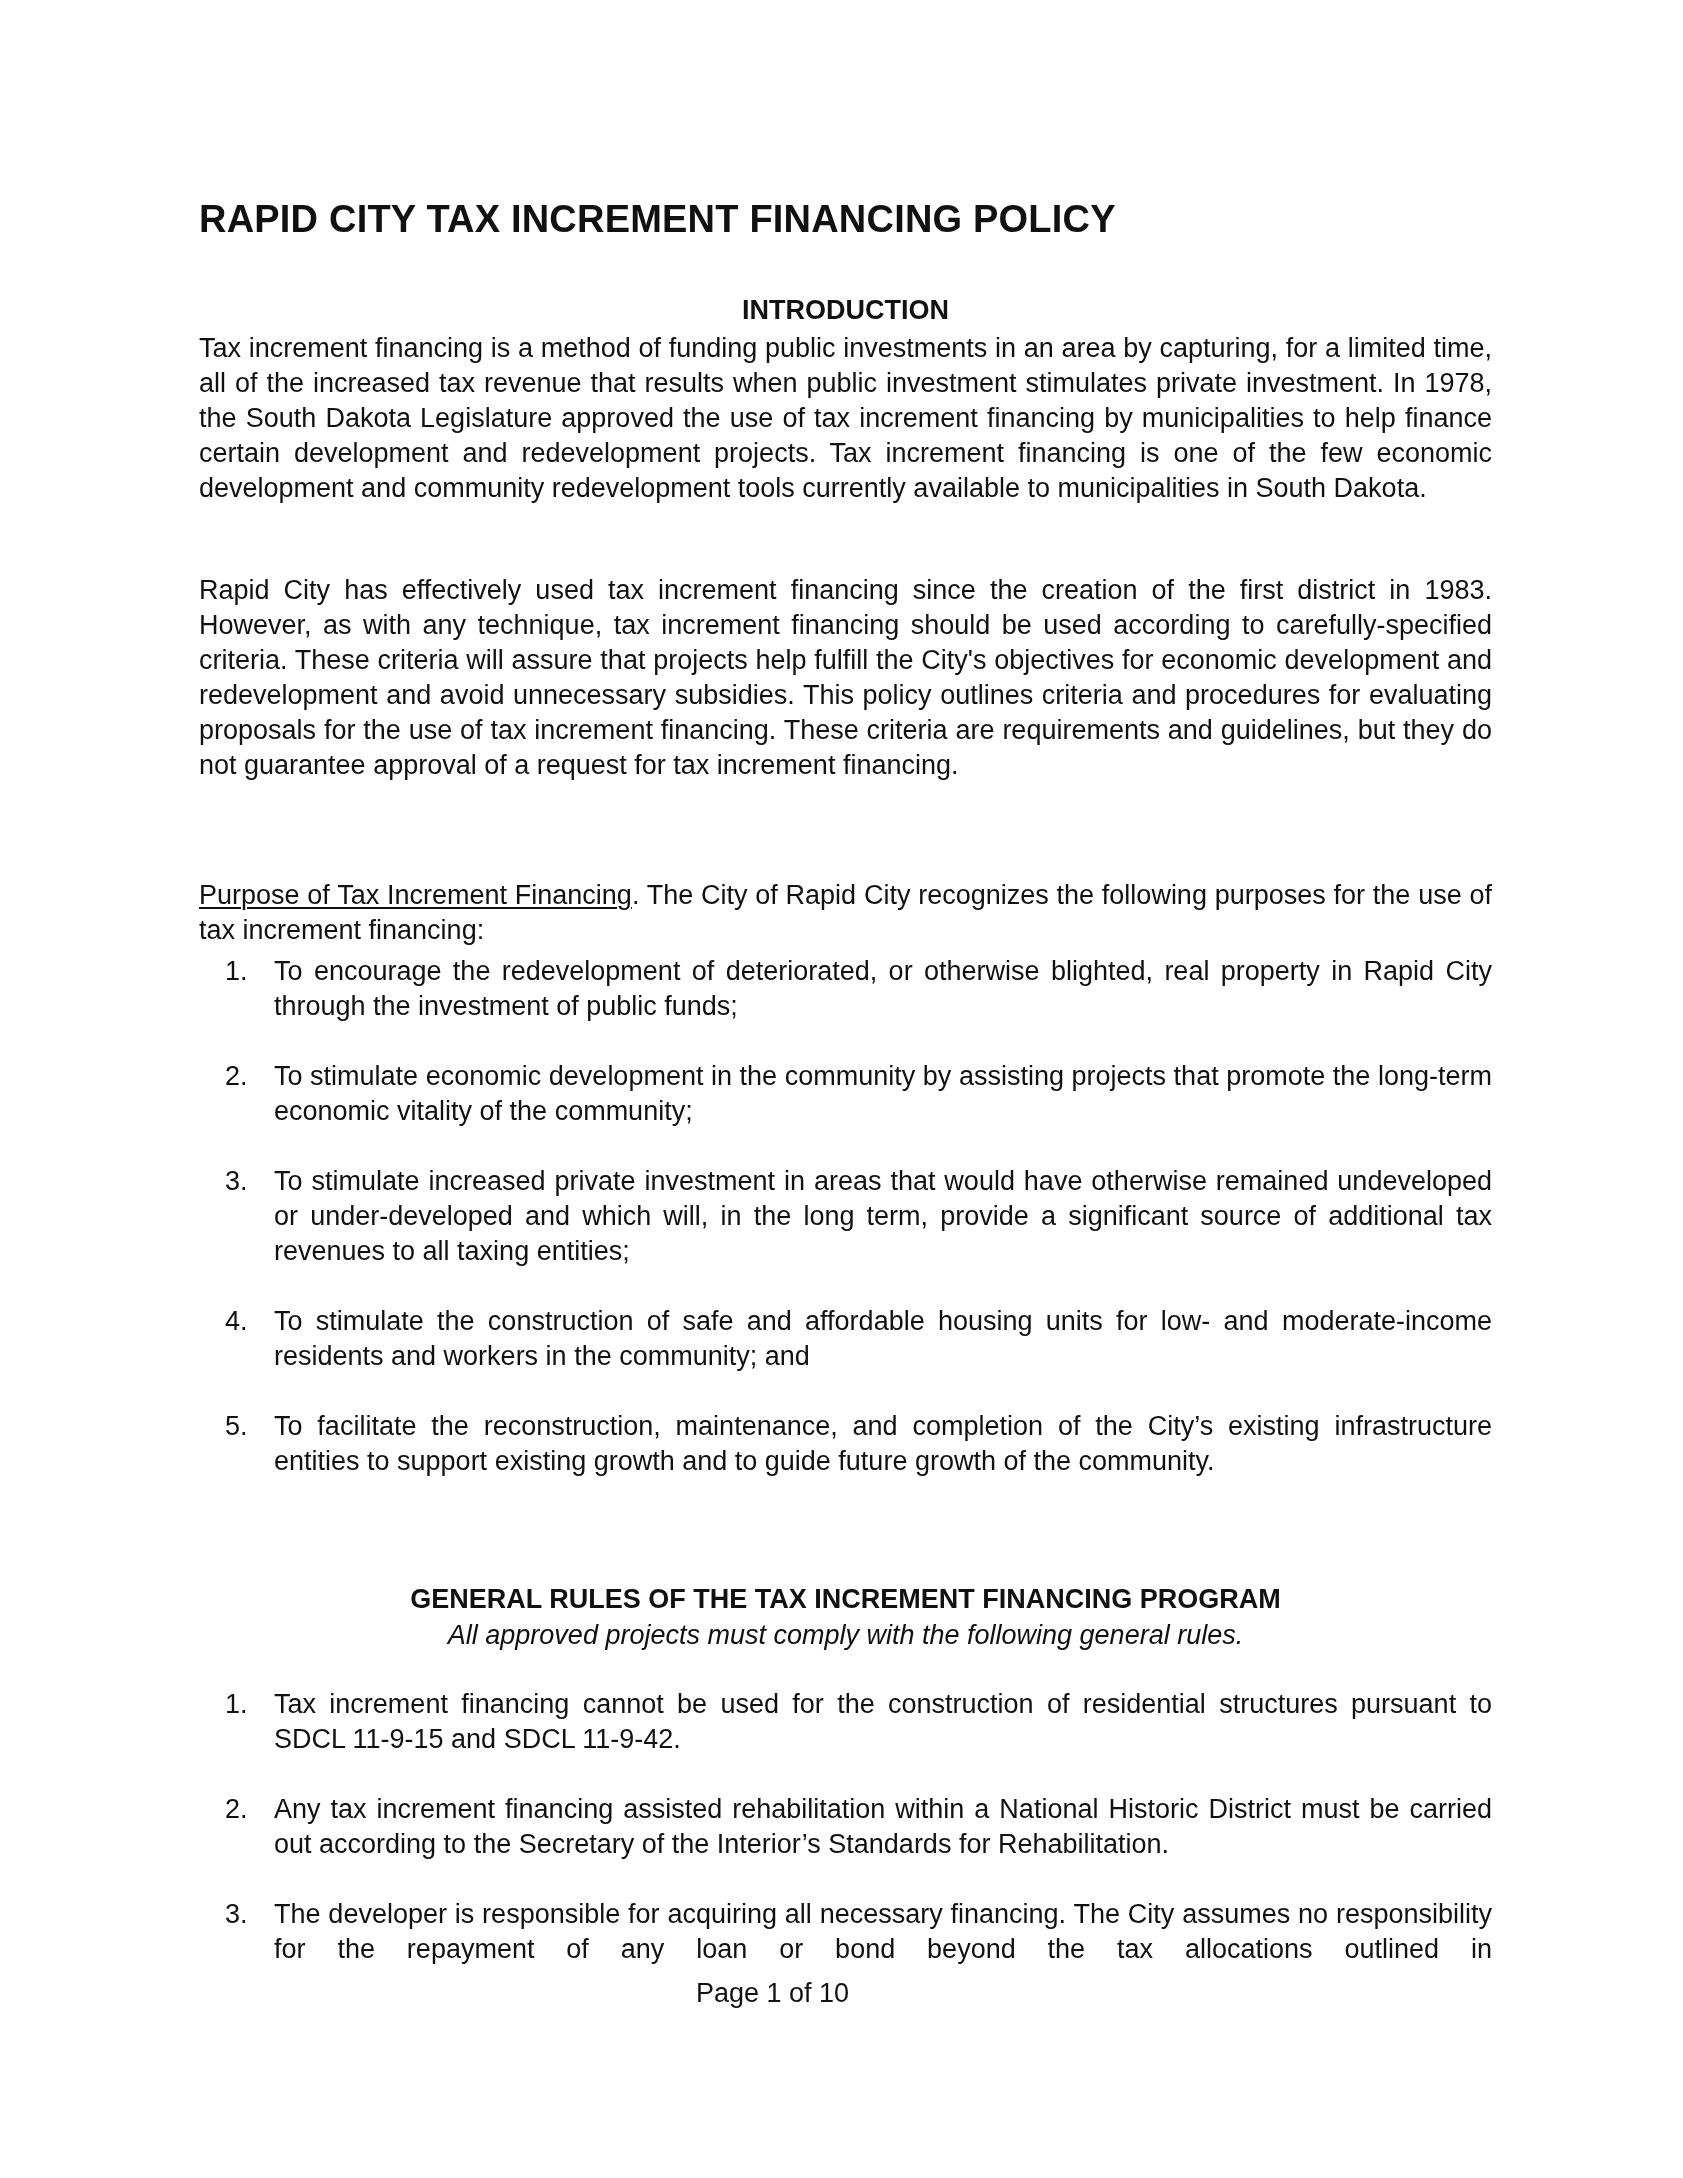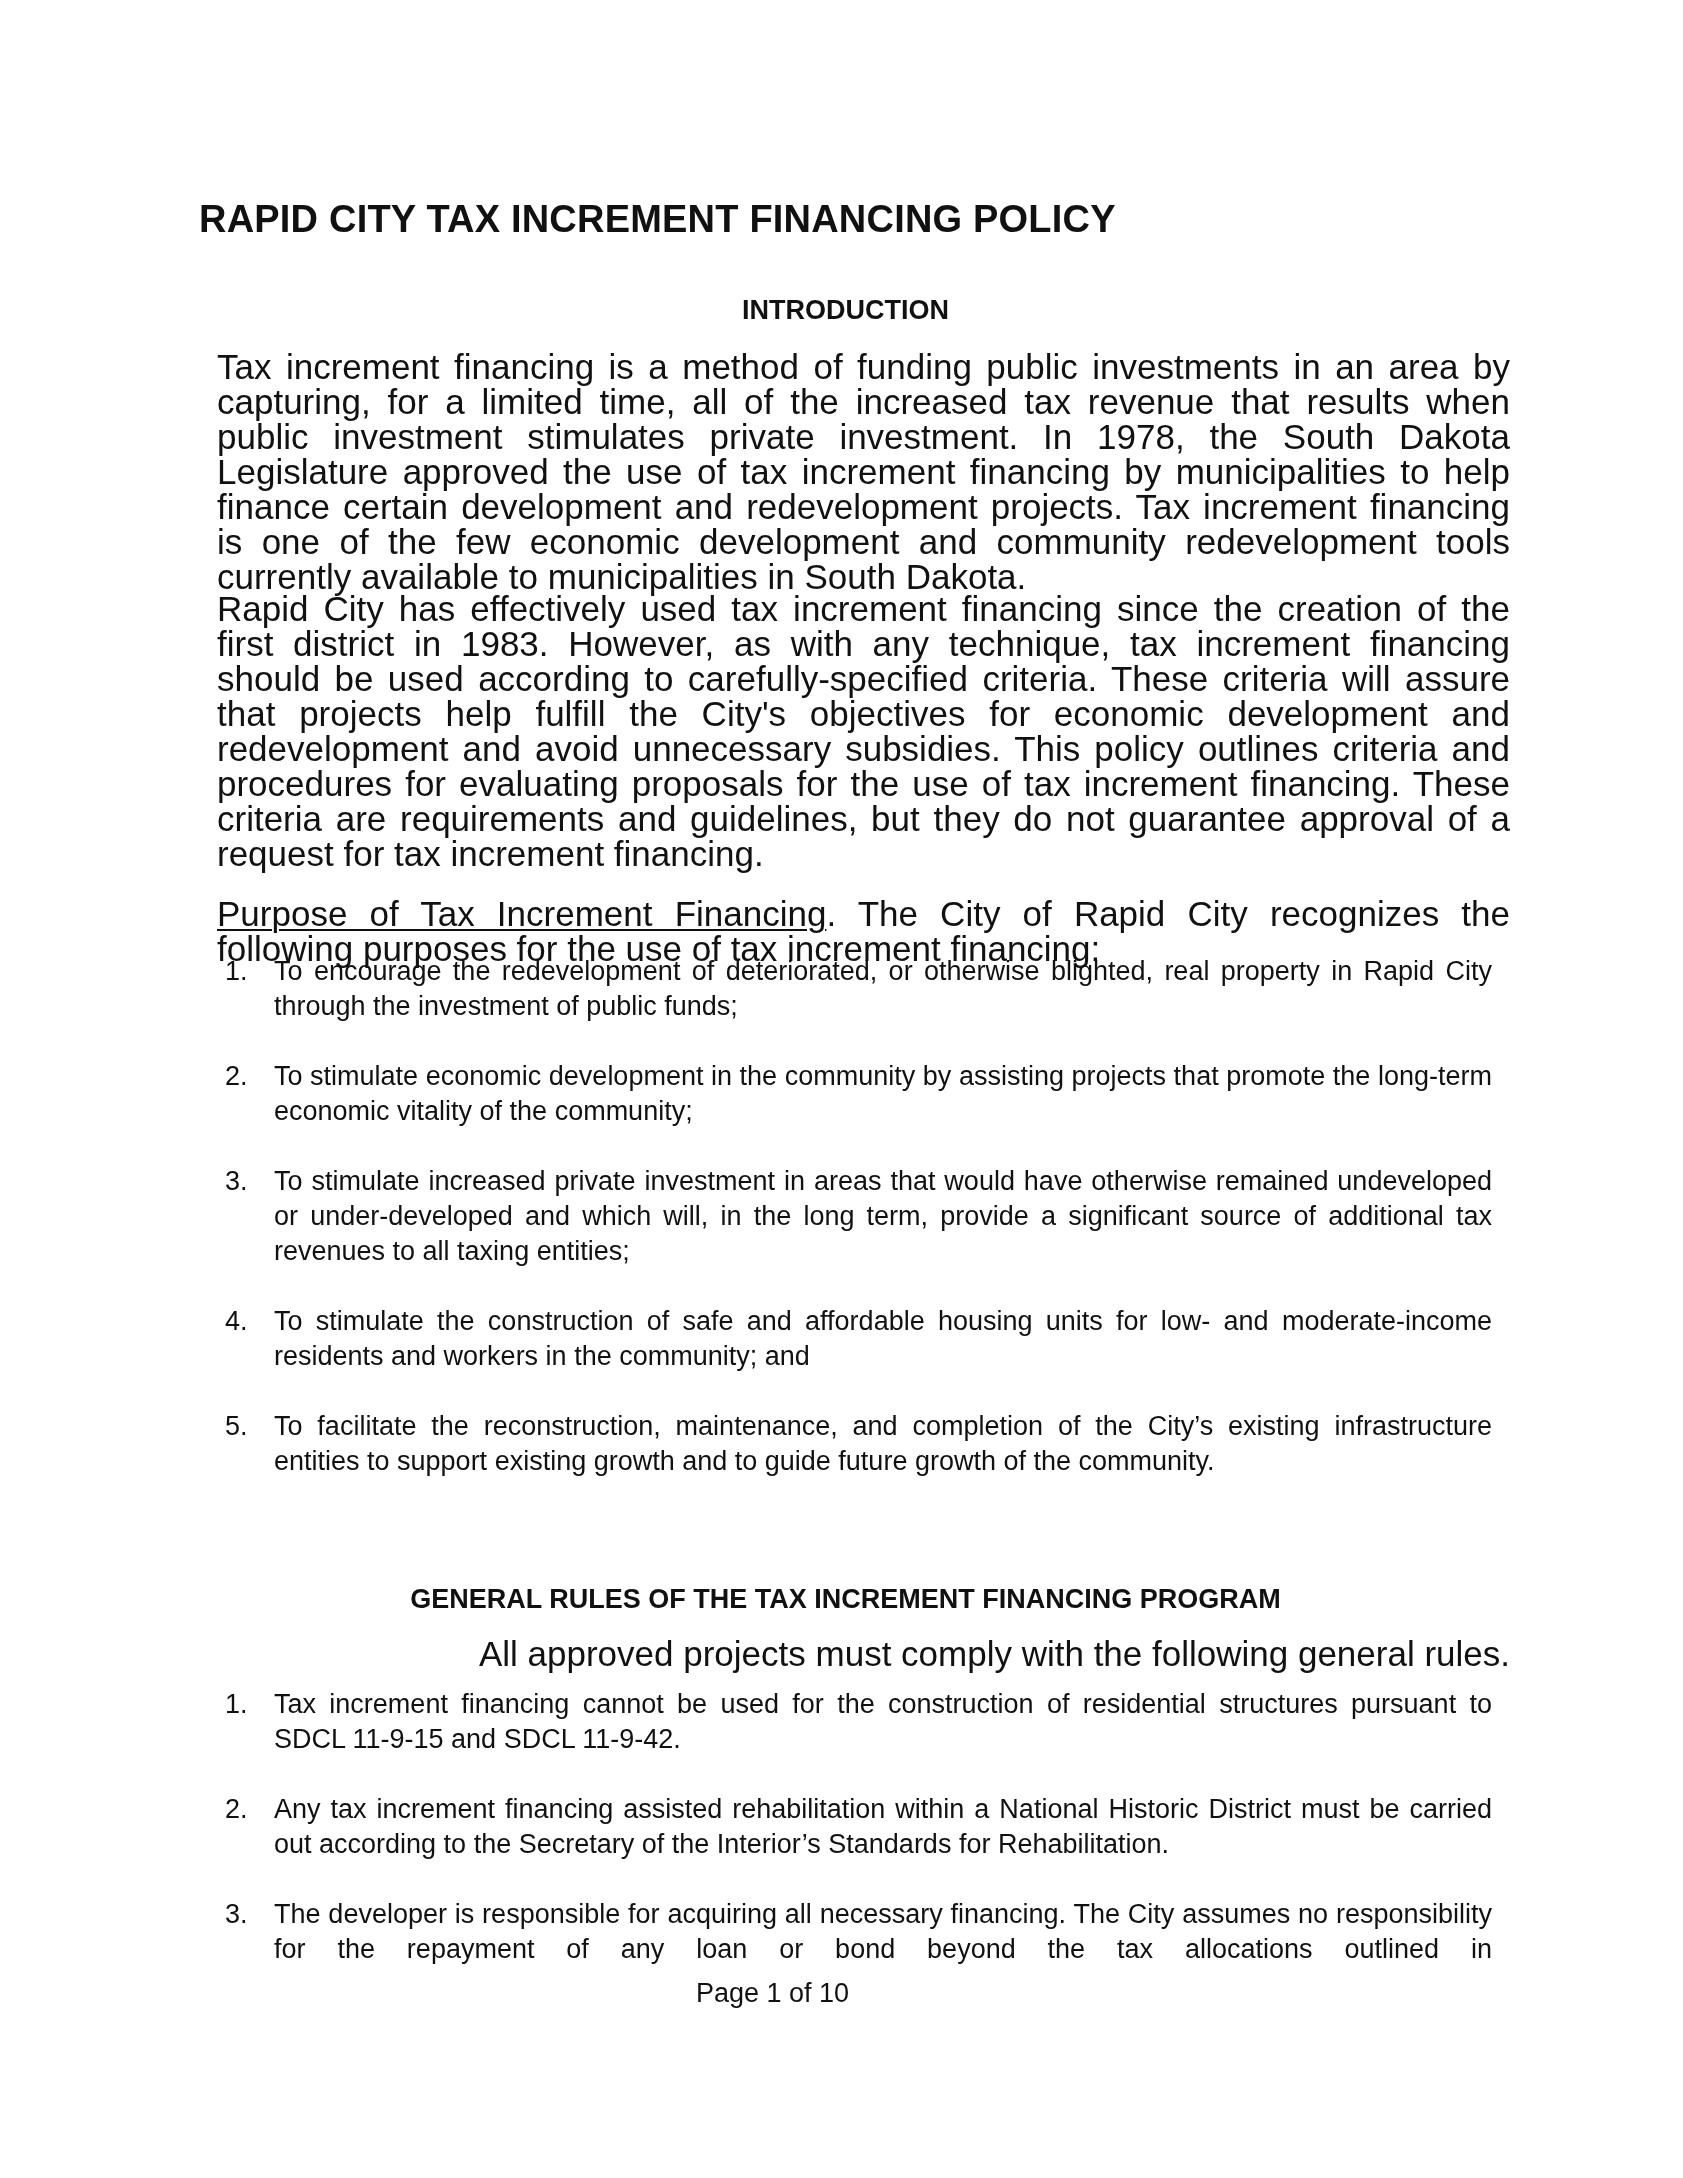--- a/index.html
+++ b/index.html
@@ -4,23 +4,23 @@
 <style>
   html, body { margin: 0; padding: 0; background: #ffffff; }
   body { width: 1683px; height: 2178px; position: relative; overflow: hidden;
          font-family: "Liberation Sans", sans-serif; color: #111111; }
   .page { position: absolute; left: 199px; width: 1293px; top: 0; }
   .title { position: absolute; left: 0; width: 1293px; top: 196px; 
            font-size: 38px; font-weight: bold; line-height: 46px; letter-spacing: 0.2px; }
   .h-section { position: absolute; left: 0; width: 1293px; text-align: center;
                font-size: 27px; font-weight: bold; line-height: 35px; 
                text-decoration-thickness: 3px; text-underline-offset: 3px; }
-  .para { position: absolute; left: 0; width: 1293px; font-size: 35px; line-height: 35px;
-          text-align: justify; margin: 18px; }
-  .para.left { text-align: right; }
+  .para { position: absolute; left: 0; width: 1293px; font-size: 27px; line-height: 35px;
+          text-align: justify; margin: 0; }
+  .para.left { text-align: center; font-style: italic; }
   .u { text-decoration: underline; text-decoration-thickness: 2px; text-underline-offset: 3px; }
   .list { position: absolute; left: 0; width: 1293px; margin: 0; padding: 0; list-style: none; }
   .list li { position: relative; padding-left: 75px; font-size: 27px; line-height: 35px;
              text-align: justify; margin-bottom: 35px; }
   .list li .num { position: absolute; left: 26px; top: 0; }
   .footer { position: absolute; left: 0; width: 1545px; top: 1976px; text-align: center;
             font-size: 27px; line-height: 35px; }
 </style>
 </head>
 <body>

